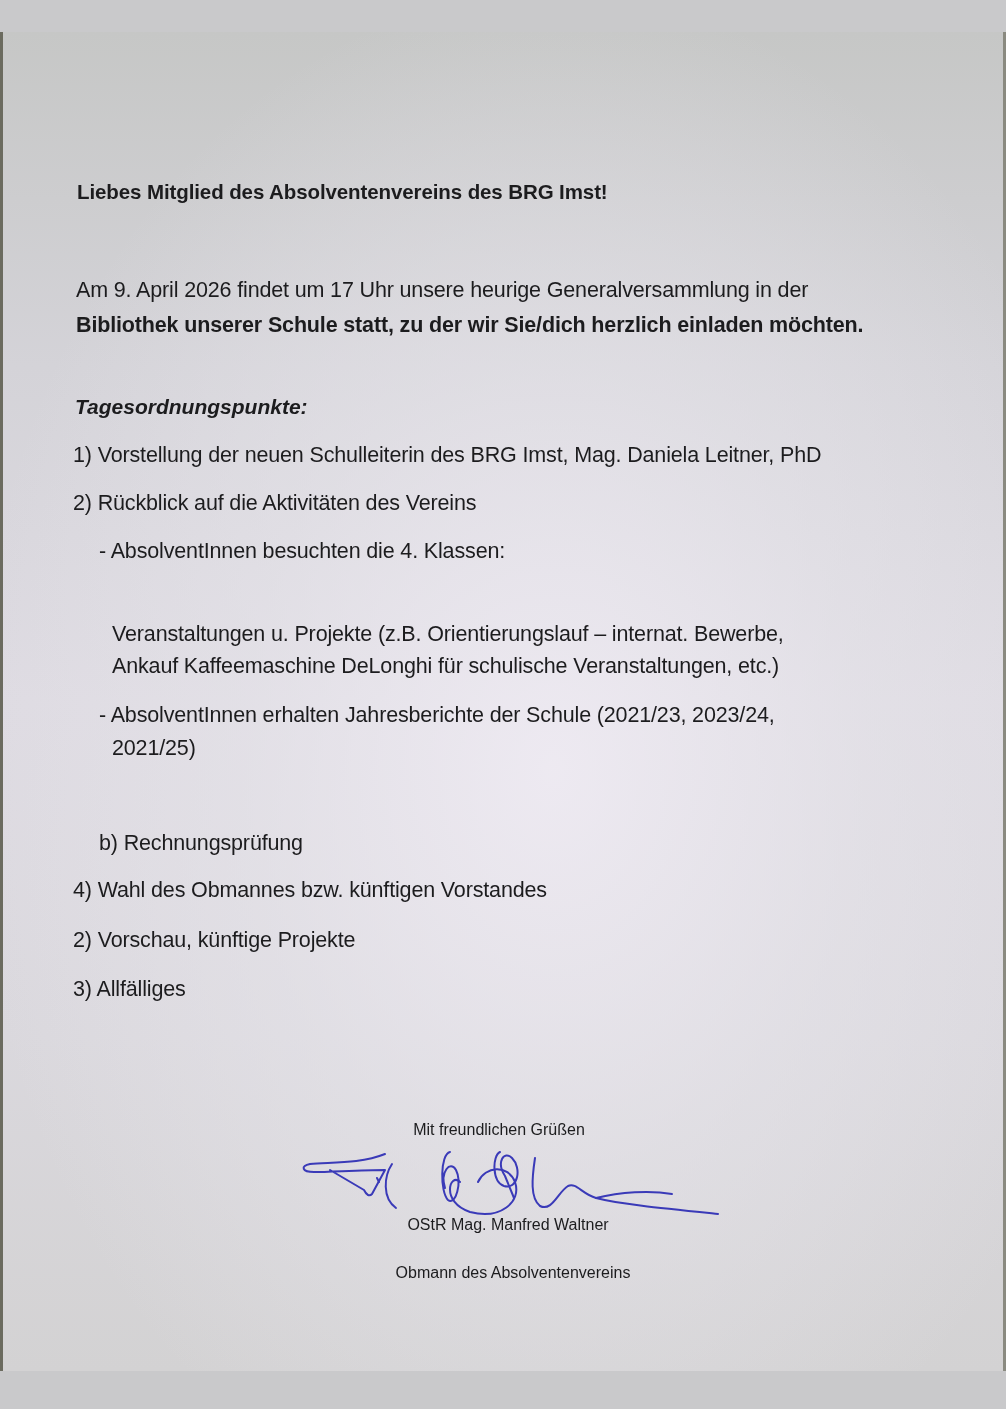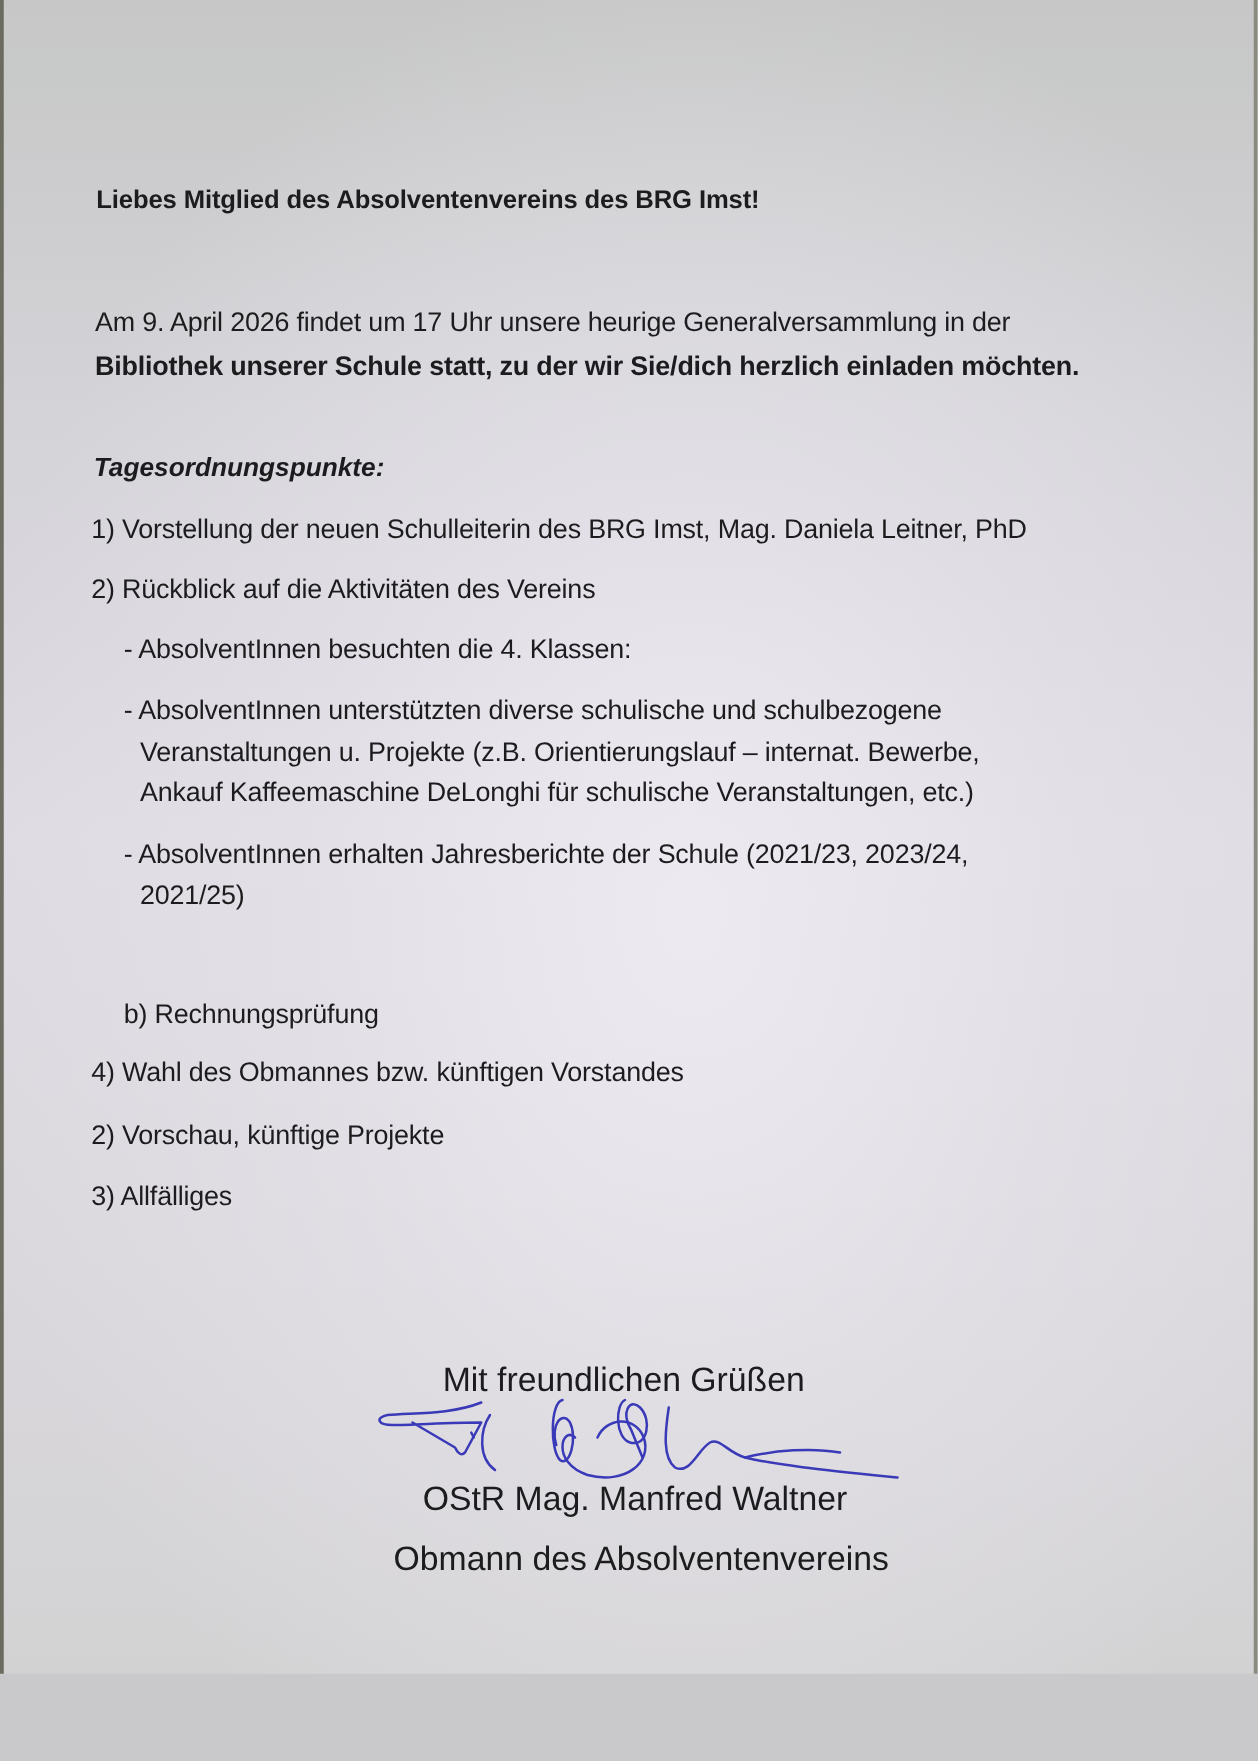--- a/index.html
+++ b/index.html
@@ -15,20 +15,21 @@
       color: #1c1c1e;
     }
     .page {
       position: relative;
       width: 1006px;
       height: 1339px;
       background:
         radial-gradient(ellipse at 55% 55%, rgba(240,236,244,0.85) 0%, rgba(230,228,234,0.55) 40%, rgba(200,200,204,0) 75%),
         linear-gradient(180deg, #c6c7c6 0%, #d4d3d8 25%, #dedbe2 50%, #dad8dd 75%, #d3d2d3 100%);
       box-shadow: inset 3px 0 0 #6b6b5f, inset -3px 0 0 #8a8a80;
+      margin-top: 32px;
     }
     .abs {
       position: absolute;
       white-space: nowrap;
     }
     .greeting {
       left: 77px;
       top: 148px;
       font-size: 20.5px;
       font-weight: bold;
@@ -55,21 +56,21 @@
       left: 99px;
       font-size: 21.5px;
       letter-spacing: -0.15px;
     }
     .sub-cont {
       left: 112px;
       font-size: 21.5px;
       letter-spacing: -0.15px;
     }
     .closing {
-      font-size: 27px;
+      font-size: 16px;
       text-align: center;
       width: 440px;
     }
     .signature {
       position: absolute;
       left: 300px;
       top: 1110px;
       width: 430px;
       height: 110px;
     }
@@ -82,21 +83,20 @@
   <div class="abs greeting">Liebes Mitglied des Absolventenvereins des BRG Imst!</div>
 
   <div class="abs intro-line" style="top:246px;">Am 9. April 2026 findet um 17 Uhr unsere heurige Generalversammlung in der</div>
   <div class="abs intro-line" style="top:281px;font-weight:bold;">Bibliothek unserer Schule statt, zu der wir Sie/dich herzlich einladen möchten.</div>
 
   <div class="abs agenda-heading">Tagesordnungspunkte:</div>
 
   <div class="abs item" style="top:411px;">1) Vorstellung der neuen Schulleiterin des BRG Imst, Mag. Daniela Leitner, PhD</div>
   <div class="abs item" style="top:459px;">2) Rückblick auf die Aktivitäten des Vereins</div>
   <div class="abs sub" style="top:507px;">- AbsolventInnen besuchten die 4. Klassen:</div>
-  <div class="abs sub" style="top:556px;">- AbsolventInnen unterstützten diverse schulische und schulbezogene</div>
   <div class="abs sub-cont" style="top:590px;">Veranstaltungen u. Projekte (z.B. Orientierungslauf – internat. Bewerbe,</div>
   <div class="abs sub-cont" style="top:622px;">Ankauf Kaffeemaschine DeLonghi für schulische Veranstaltungen, etc.)</div>
   <div class="abs sub" style="top:671px;">- AbsolventInnen erhalten Jahresberichte der Schule (2021/23, 2023/24,</div>
   <div class="abs sub-cont" style="top:704px;">2021/25)</div>
   <div class="abs sub" style="top:799px;">b) Rechnungsprüfung</div>
   <div class="abs item" style="top:846px;">4) Wahl des Obmannes bzw. künftigen Vorstandes</div>
   <div class="abs item" style="top:896px;">2) Vorschau, künftige Projekte</div>
   <div class="abs item" style="top:945px;">3) Allfälliges</div>
 
   <div class="abs closing" style="left:279px; top:1089px;">Mit freundlichen Grüßen</div>

